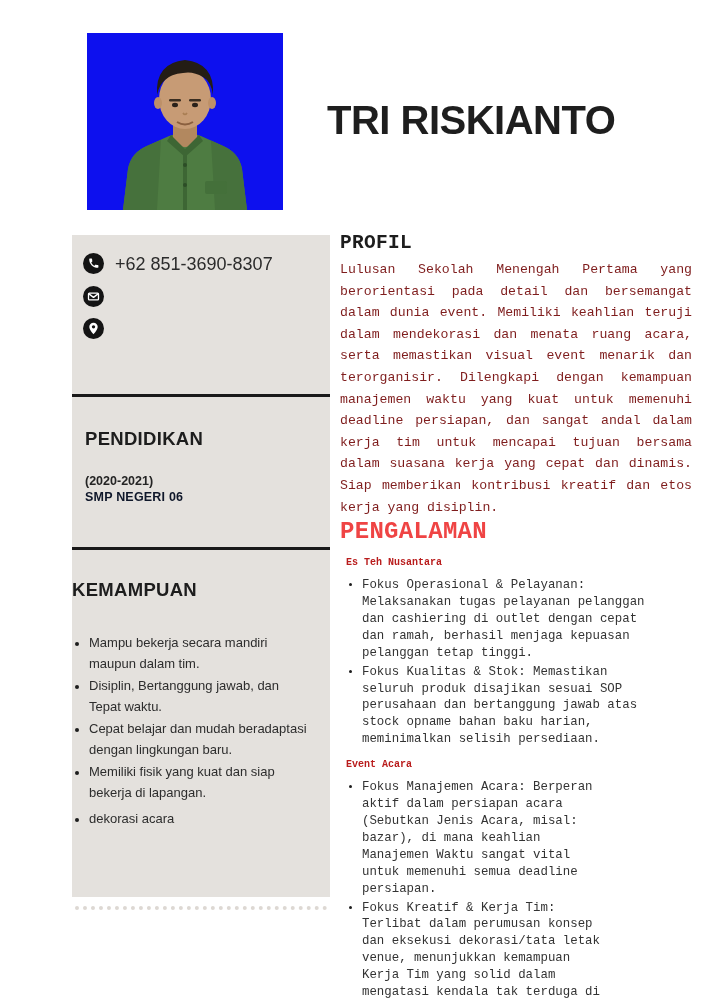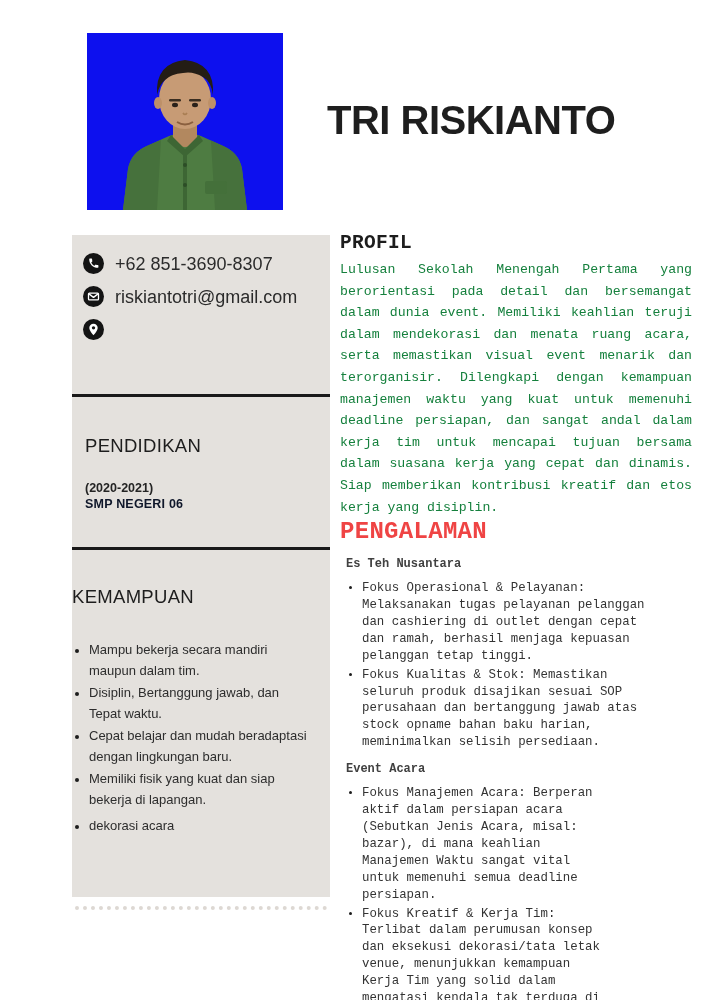--- a/index.html
+++ b/index.html
@@ -36,50 +36,50 @@
   .cicon svg { display:block; width:21px; height:21px; }
   .ctext {
     margin-left:11px; font-size:18px; color:#2b2b2b;
     line-height:21px; padding-top:2px; white-space:pre-line;
   }
   .divider { position:absolute; left:0; width:258px; height:3px; background:#191919; }
   .divider.d1 { top:159px; }
   .divider.d2 { top:312px; }
 
   .panel h2 {
-    font-size:18.5px; font-weight:400; color:#1d1d1d; letter-spacing:0.3px;margin-top:7px;
+    font-size:18.5px; font-weight:700; color:#1d1d1d; letter-spacing:0.3px;
   }
   .pendidikan { position:absolute; left:13px; top:193px; width:230px; }
   .pendidikan .period { margin-top:24px; font-size:12.5px; font-weight:700; color:#242424; }
   .pendidikan .school { margin-top:2px; font-size:12.5px; font-weight:700; color:#0f172a; letter-spacing:0.2px; }
 
   .kemampuan { position:absolute; left:0; top:344px; width:238px; }
   .kemampuan ul { margin-top:31px; padding-left:17px; list-style:disc; }
   .kemampuan li {
     font-size:13px; color:#2d2d2d; line-height:21px; margin-bottom:1px;
   }
   .kemampuan li::marker { color:#1d1d1d; font-size:12px; }
   .kemampuan li:last-child { margin-top:5px; }
 
   
   .main { position:absolute; left:340px; top:232px; width:352px;font-family:Liberation Mono, monospace; }
   .main .h-profil {
     font-size:19.5px; font-weight:800; color:#1d1d1d; letter-spacing:0.3px;
     margin-bottom:5px;
   }
   .profil-text {
-    font-size:13.2px; color:#15803d; line-height:21.6px;
+    font-size:13.2px; color:#7f1d1d; line-height:21.6px;
     text-align:justify;
   }
   .h-pengalaman {
     font-size:24px; font-weight:800; color:#ef4444; letter-spacing:0.3px;
     margin-top:0; margin-bottom:12px;
   }
   .entry-title {
-    font-size:12px; font-weight:700; color:#404040;
+    font-size:10px; font-weight:700; color:#b91c1c;
     margin-left:6px; margin-bottom:9px;
   }
   .entry-list { padding-left:22px; list-style:disc; margin-bottom:11px; }
   .entry-list li {
     font-size:12.4px; color:#333333; line-height:16.9px; margin-bottom:2px;
   }
   .entry-list li::marker { color:#1d1d1d; font-size:11px; }
   .entry-list.narrow { width:265px; }
   .entry-list.wide { width:312px; }
 
@@ -144,21 +144,20 @@
       </div>
 
       <div class="crow">
         <span class="cicon">
           <svg viewBox="0 0 24 24">
               <circle cx="12" cy="12" r="12" fill="#141414"></circle>
             <rect x="6.3" y="8.2" width="11.4" height="7.6" rx="1" fill="none" stroke="#ffffff" stroke-width="1.5"></rect>
             <path d="M6.8 9l5.2 4 5.2-4" fill="none" stroke="#ffffff" stroke-width="1.5" stroke-linecap="round" stroke-linejoin="round"></path>
           </svg>
         </span>
-        <span class="ctext">riskiantotri@gmail.com</span>
       </div>
 
       <div class="crow">
         <span class="cicon">
           <svg viewBox="0 0 24 24">
               <circle cx="12" cy="12" r="12" fill="#141414"></circle>
             <path d="M12 5.3c-2.7 0-4.8 2.1-4.8 4.8 0 3.6 4.8 8.6 4.8 8.6s4.8-5 4.8-8.6c0-2.7-2.1-4.8-4.8-4.8z" fill="#ffffff"></path>
             <circle cx="12" cy="10.1" r="1.9" fill="#141414"></circle>
           </svg>
         </span>

